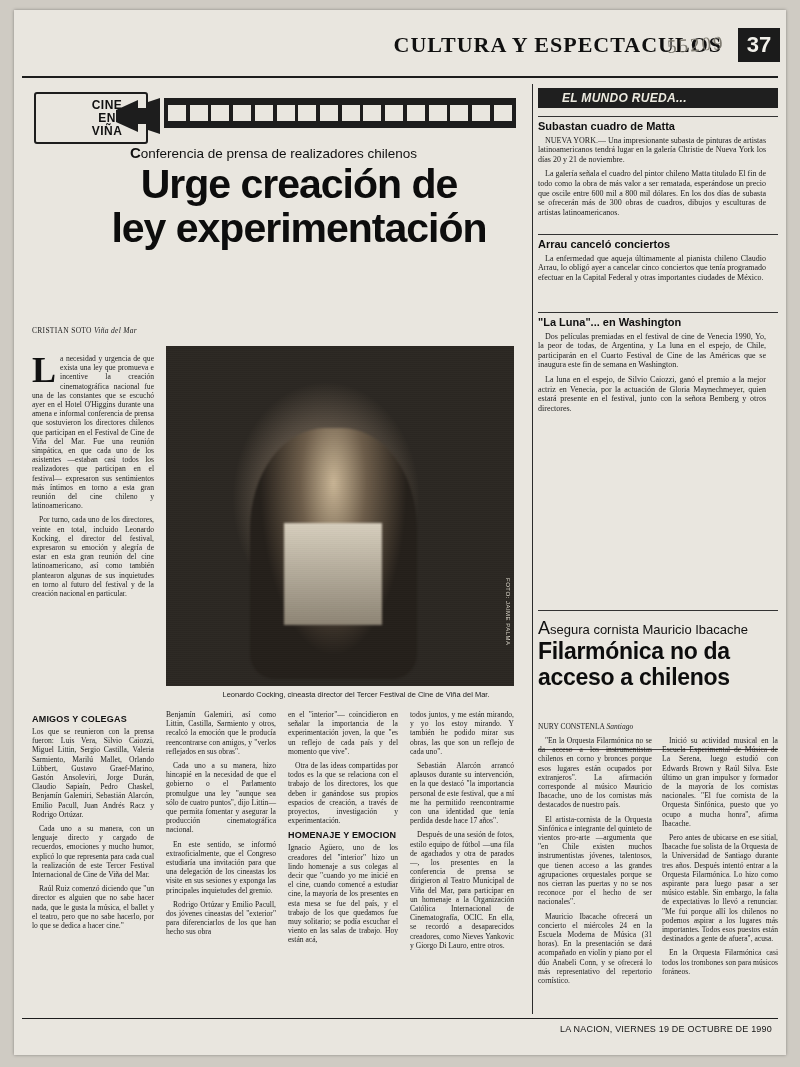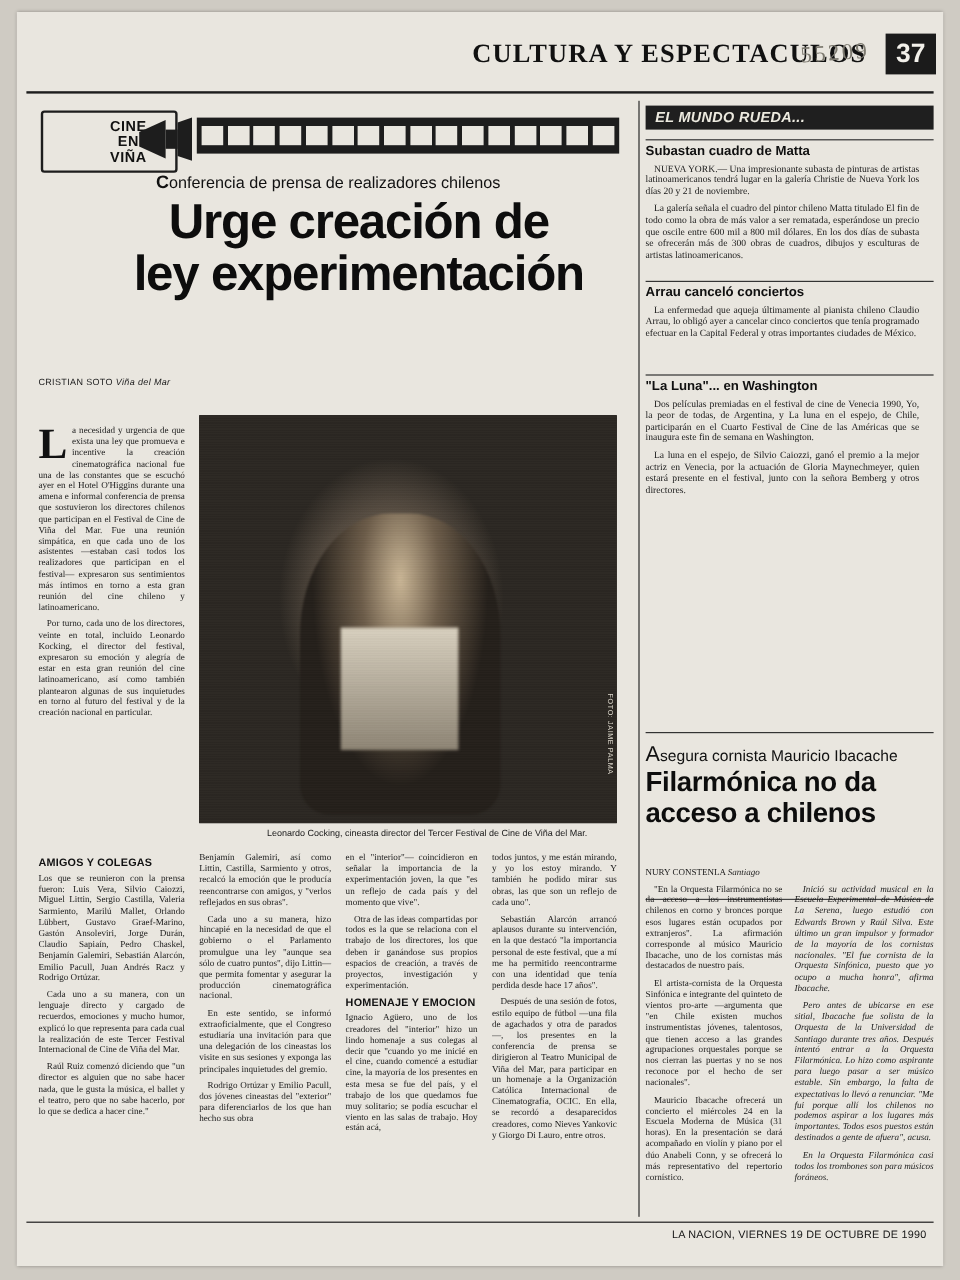--- a/index.html
+++ b/index.html
@@ -64,22 +64,22 @@
     font-family:"Liberation Sans",sans-serif;font-size:13.5px;color:#111;
   }
   .kicker b{font-size:15px;}
   .headline{
     position:absolute;left:60px;top:152px;width:450px;
     font-family:"Liberation Sans",sans-serif;font-weight:bold;
     font-size:41px;line-height:44px;letter-spacing:-1px;color:#0d0d0d;
     text-align:center;
   }
   .byline{
-    position:absolute;left:18px;top:304px;width:200px;
-    font-family:Liberation Sans, sans-serif;font-size:7.5px;color:#222;
+    position:absolute;left:18px;top:316px;width:200px;
+    font-family:Liberation Serif, serif;font-size:7.5px;color:#222;
     letter-spacing:.3px;
   }
   .byline i{font-style:italic;}
   
   .photo{
     position:absolute;left:152px;top:336px;width:348px;height:340px;
     background:#2a2623;
     overflow:hidden;
   }
   .photo .pg{
@@ -136,21 +136,21 @@
   #c1{left:18px;top:344px;width:122px;}
   #c1b{left:18px;top:700px;width:122px;}
   #c2{left:152px;top:700px;width:110px;}
   #c3{left:274px;top:700px;width:110px;}
   #c4{left:396px;top:700px;width:104px;}
   
   .elmundo{
     position:absolute;left:524px;top:78px;width:240px;height:20px;
     background:#1f1f1f;color:#eceadf;
     font-family:"Liberation Sans",sans-serif;font-style:italic;font-weight:bold;
-    font-size:12px;line-height:20px;padding-left:8px;box-sizing:border-box;
+    font-size:12px;line-height:20px;padding-left:24px;box-sizing:border-box;
     letter-spacing:.3px;
   }
   .rnews{position:absolute;left:524px;width:240px;
     font-family:"Liberation Serif",serif;font-size:8px;line-height:9.6px;
     color:#191919;text-align:justify;}
   .rnews p{margin:0 12px 5px 0;text-indent:7px;}
   .rhead{
     font-family:"Liberation Sans",sans-serif;font-weight:bold;font-size:11px;
     color:#101010;margin:0 0 4px 0;
   }
@@ -170,21 +170,21 @@
     font-family:Liberation Serif, serif;font-size:7.5px;color:#1d1d1d;
     border-bottom:1px solid #444;padding-bottom:18px;
   }
   .rbyline i{font-style:italic;}
   .rcol{
     position:absolute;font-family:"Liberation Serif",serif;
     font-size:7.6px;line-height:9.2px;color:#1b1b1b;text-align:justify;
   }
   .rcol p{margin:0 0 5px 0;text-indent:7px;}
   #rc1{left:524px;top:726px;width:114px;}
-  #rc2{left:648px;top:726px;width:116px;font-style:italic;}
+  #rc2{left:648px;top:726px;width:116px;}
   
   .footer{
     position:absolute;right:14px;top:1014px;
     font-family:"Liberation Sans",sans-serif;font-size:9px;color:#151515;
     letter-spacing:.2px;
   }
 </style>
 </head>
 <body>
 

